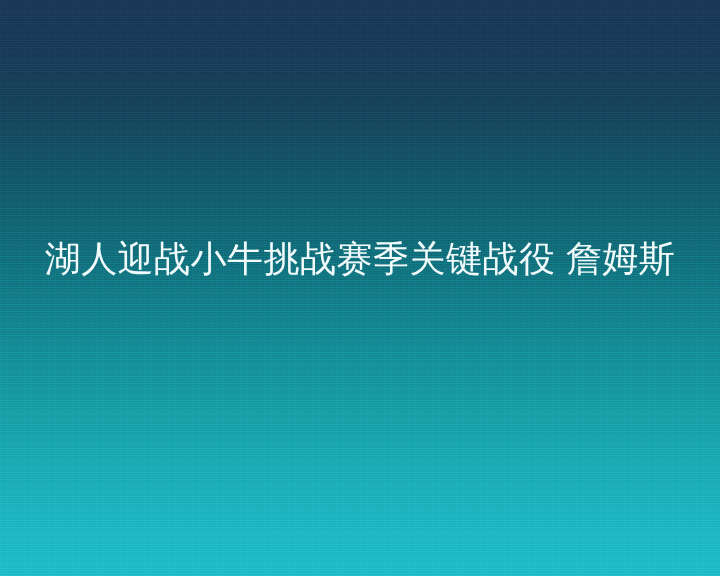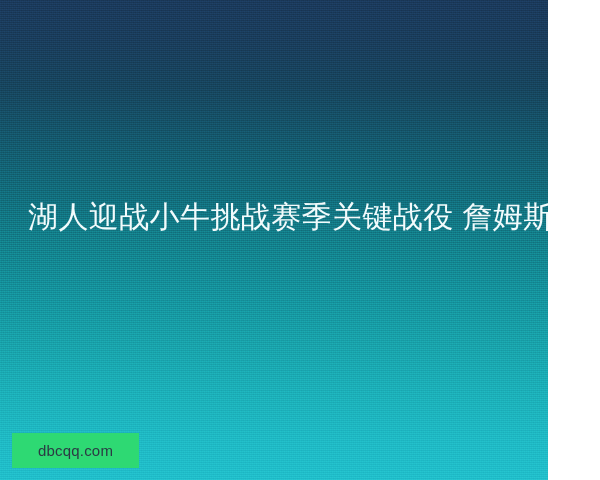--- a/index.html
+++ b/index.html
@@ -3,21 +3,21 @@
 <meta charset="utf-8">
 <style>
   html, body {
     margin: 0;
     padding: 0;
     background: #ffffff;
   }
 
   #canvas {
     position: relative;
-    width: 548px;
+    width: 600px;
     height: 480px;
     overflow: hidden;
     font-family: "Liberation Sans", "DejaVu Sans", sans-serif;
   }
 
   
   .bg-gradient {
     position: absolute;
     inset: 0;
     background: linear-gradient(
@@ -101,17 +101,14 @@
 
 <div id="canvas">
 
   <div class="bg-gradient"></div>
   <div class="bg-noise"></div>
 
   <div class="headline">
     <span class="line">湖人迎战小牛挑战赛季关键战役 詹姆斯</span>
   </div>
 
-  <div class="watermark">
-    <span class="watermark-text">dbcqq.com</span>
-  </div>
 
 </div>
 
 </body></html>

